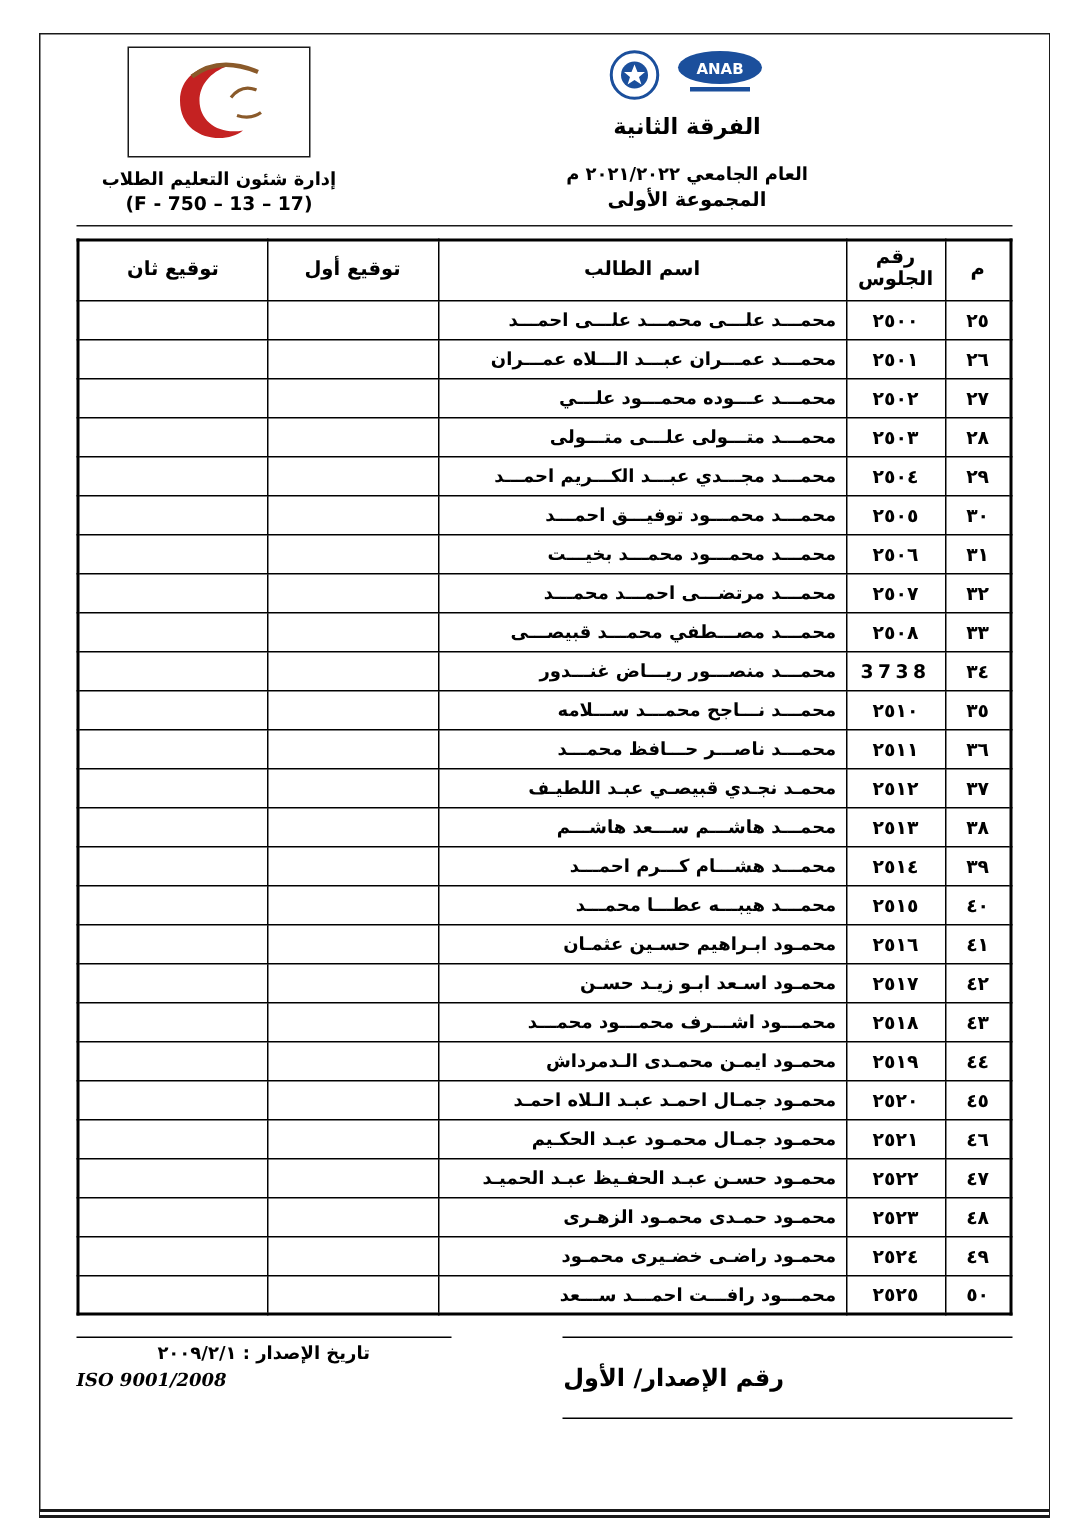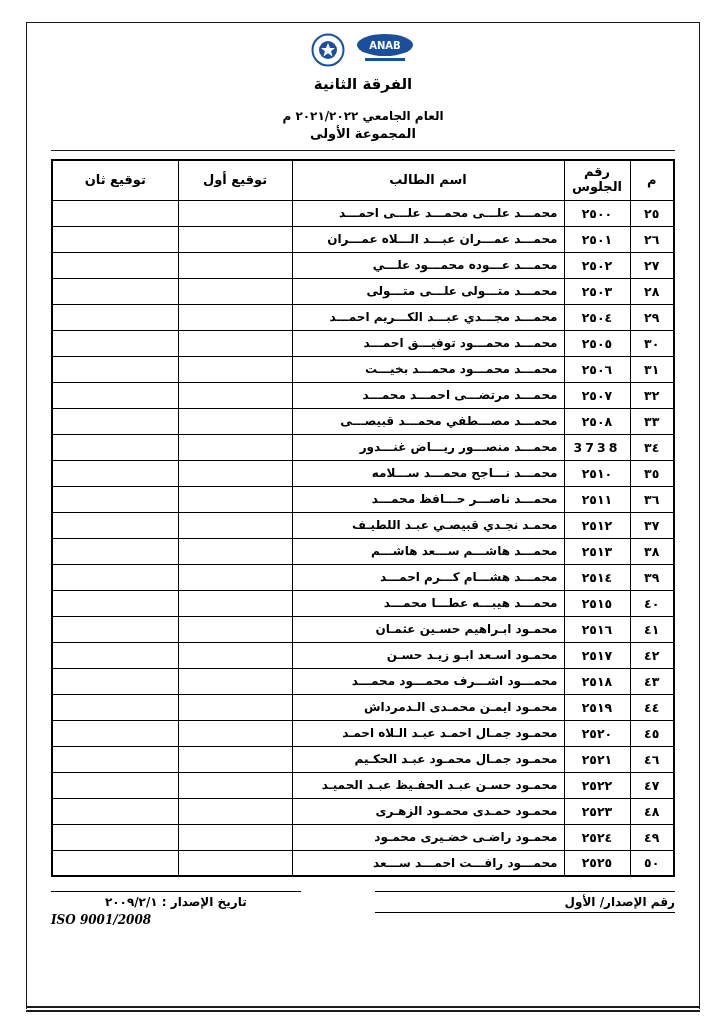--- a/index.html
+++ b/index.html
@@ -31,21 +31,21 @@
   th{font-size:13px;font-weight:bold;text-align:center;height:40px;line-height:1.15;padding:0 2px}
   td{height:26px}
   .cell-index{text-align:center;font-weight:bold;font-size:12.5px;letter-spacing:2px}
   .cell-seat{text-align:center;font-weight:bold;font-size:12.5px;letter-spacing:3px}
   .cell-name{font-weight:bold;font-size:12px;text-align:right;white-space:nowrap;
     overflow:hidden;padding:0 6px}
   .cell-sig{background:#fff}
   
   .footer{display:flex;justify-content:space-between;align-items:flex-start;margin-top:14px}
   .footer-right{width:48%;border-top:1.3px solid #000;border-bottom:1.3px solid #000;
-    text-align:right;font-weight:bold;font-size:12px;padding:3px 0}
+    text-align:left;font-weight:bold;font-size:16px;padding:17px 0}
   .footer-left{width:40%;border-top:1.3px solid #000;padding-top:3px}
   .issue-date{font-weight:bold;font-size:12px;text-align:center}
   .iso{font-family:"DejaVu Serif","Liberation Serif",serif;font-style:italic;font-weight:bold;
     font-size:12px;direction:ltr;text-align:left;margin-top:4px}
 </style>
 </head>
 <body>
 
 <div class="page">
 
@@ -69,20 +69,34 @@
               <circle cx="17" cy="17" r="9" fill="#1b4f9c"></circle>
               <path d="M17 10 L19 15 L24 15 L20 18.3 L21.6 23.4 L17 20.3 L12.4 23.4 L14 18.3 L10 15 L15 15 Z" fill="#ffffff"></path>
             </svg>
           </span>
         </div>
         <div class="t1">الفرقة الثانية</div>
         <div class="t2">العام الجامعي ٢٠٢١/٢٠٢٢ م</div>
         <div class="t3">المجموعة الأولى</div>
       </div>
 
+      <div class="header-left">
+        <div class="logo-box">
+          <span>
+            <svg width="104" height="62" viewBox="0 0 104 62">
+              <path d="M26 32 C26 15 42 6 58 9 C46 13 39 22 39 32 C39 46 52 55 68 52 C56 62 26 58 26 32 Z" fill="#c42222"></path>
+              <path d="M34 16 Q52 2 78 13" stroke="#8a5a2a" stroke-width="3" fill="none"></path>
+              <path d="M60 30 q7 -9 17 -5" stroke="#8a5a2a" stroke-width="2.2" fill="none"></path>
+              <path d="M64 42 q9 3 16 -2" stroke="#8a5a2a" stroke-width="2.2" fill="none"></path>
+            </svg>
+          </span>
+        </div>
+        <div class="dept">إدارة شئون التعليم الطلاب</div>
+        <div class="fcode" dir="ltr">(F - 750 – 13 – 17)</div>
+      </div>
 
     </div>
   </div>
 
   <table>
     <colgroup>
       <col style="width:44px">
         <col style="width:66px">
         <col style="width:272px">
       <col style="width:114px">

